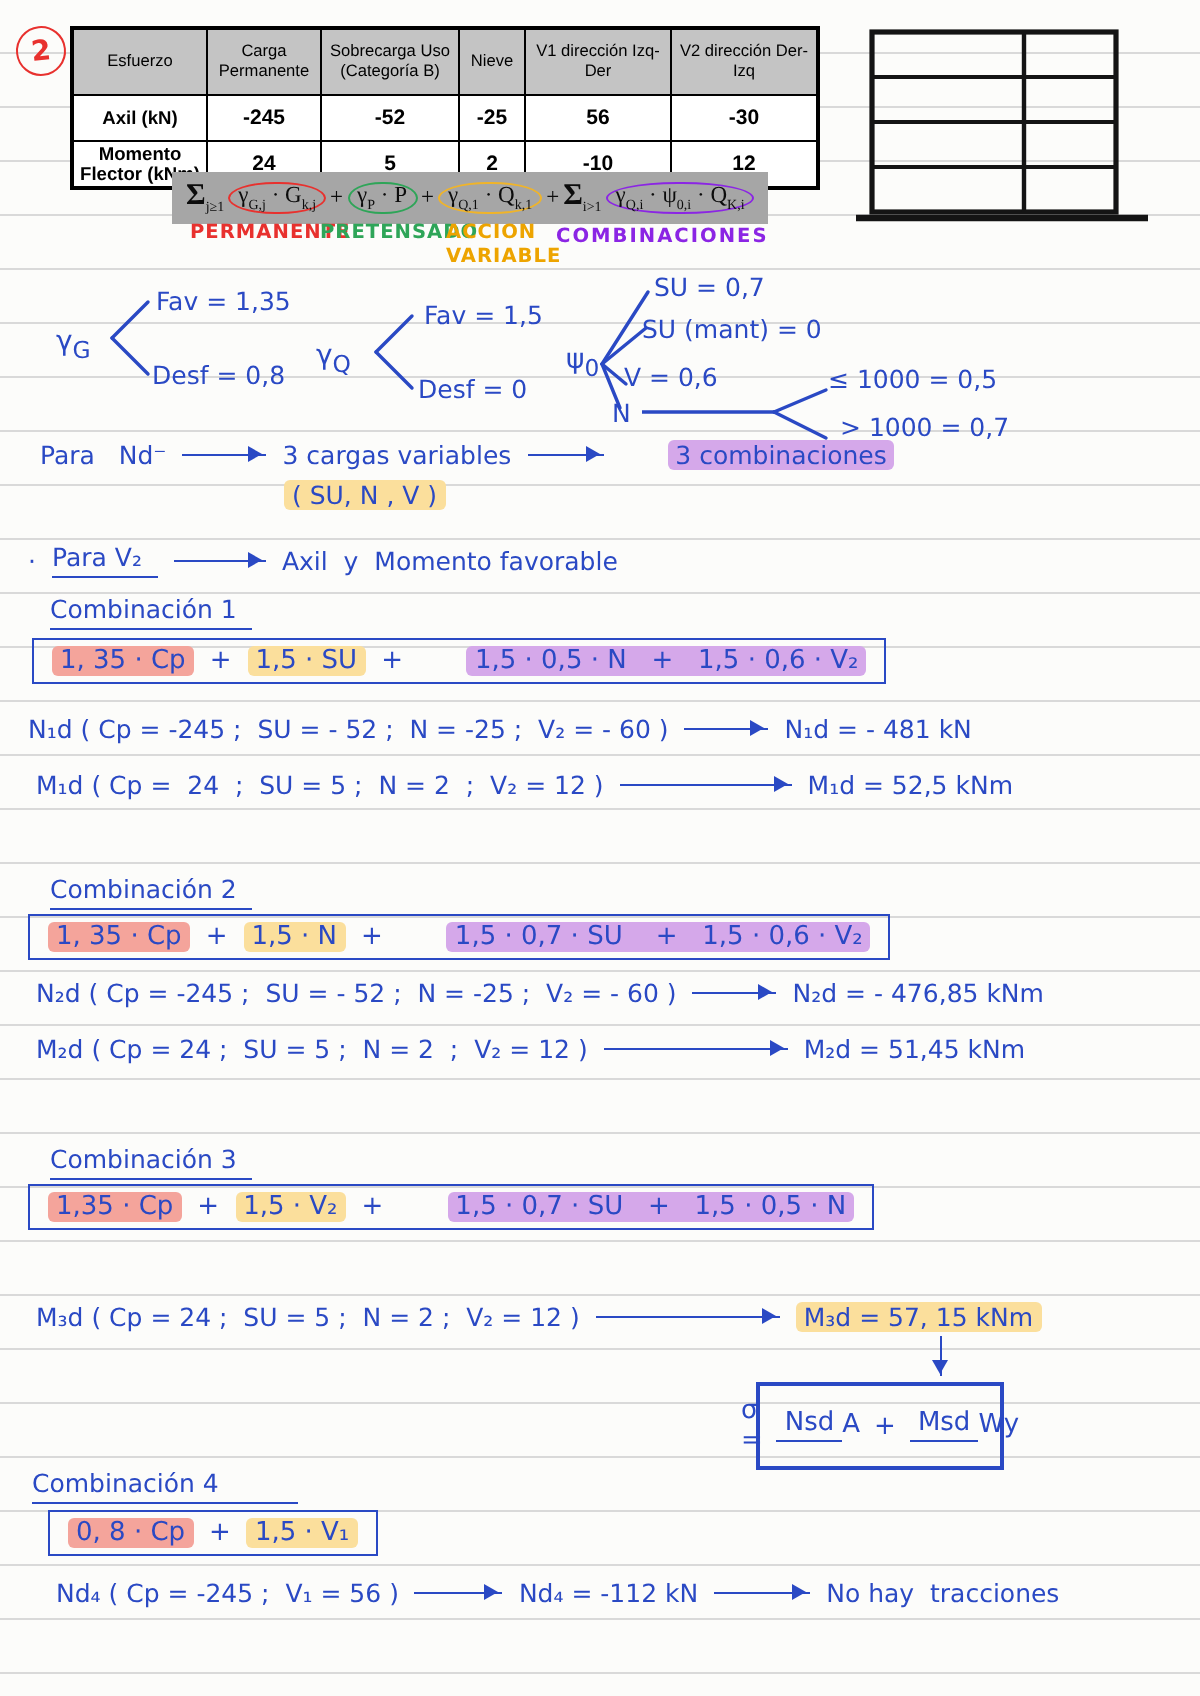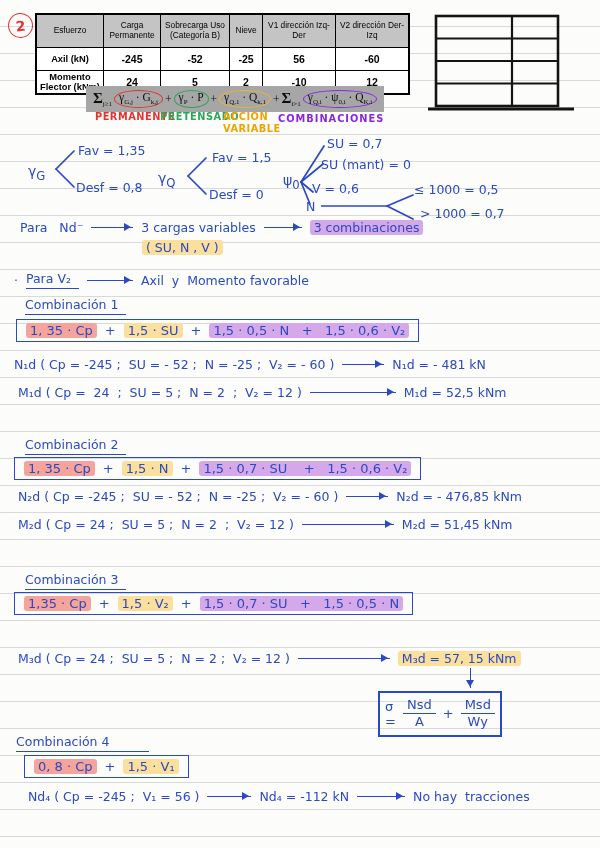--- a/index.html
+++ b/index.html
@@ -56,37 +56,37 @@
   .circ-purple{border:1.8px solid var(--mk-purple);}
   .marker{position:absolute;font-weight:bold;font-size:9.8px;letter-spacing:.5px;white-space:nowrap;}
   
   .hw{color:var(--ink);font-size:12.5px;}
   .line{position:absolute;display:flex;align-items:center;gap:8px;white-space:nowrap;color:var(--ink);font-size:12.5px;}
   .line span{white-space:pre;}
   .pos{position:absolute;white-space:pre;}
   .hl{padding:0 4px;border-radius:3px;}
   .hl-red{background:var(--hl-red);}
   .hl-yellow{background:var(--hl-yellow);}
-  .hl-purple{background:var(--hl-purple);}
+  .hl-purple{background:var(--hl-purple);margin-left:24px;}
   .ul{border-bottom:1.6px solid var(--ink);padding:0 8px 2px 0;}
   .arrow{display:inline-block;height:0;border-top:1.7px solid var(--ink);position:relative;flex:none;}
   .arrow::after{content:"";position:absolute;right:-2px;top:-4.6px;width:0;height:0;border:4px solid transparent;border-left:7px solid var(--ink);}
   .arrow-down{position:absolute;width:0;border-left:1.8px solid var(--ink);}
   .arrow-down::after{content:"";position:absolute;left:-4.9px;bottom:-3px;width:0;height:0;border:4px solid transparent;border-top:7px solid var(--ink);}
   .combo-box{
     position:absolute;display:flex;align-items:center;gap:8px;
     border:1.7px solid var(--ink);padding:3px 9px;color:var(--ink);
     font-size:13px;white-space:nowrap;background:rgba(255,255,255,.0);
   }
   .combo-box span{white-space:pre;}
   .sigma-box{
     position:absolute;display:flex;align-items:center;justify-content:center;gap:7px;
     border:2px solid var(--ink);color:var(--ink);font-size:13px;padding:5px 10px;
   }
-  .frac{display:inline-flex;flex-direction:column;align-items:center;line-height:1.1;}
+  .frac{display:inline-flex;align-items:center;line-height:1.1;}
   .frac .num{border-bottom:1.5px solid var(--ink);padding:0 4px 1px;}
   .frac .den{padding-top:1px;}
   .fgroup{position:absolute;color:var(--ink);font-size:12.5px;}
   .fgroup .sym{position:absolute;font-size:14px;}
   .fgroup .it{position:absolute;white-space:pre;}
   svg.stroke line{stroke:#2a49c4;stroke-width:1.7;stroke-linecap:round;}
 </style>
 </head>
 <body>
 
@@ -103,21 +103,21 @@
       <th style="width:28px">Nieve</th>
       <th style="width:68px">V1 dirección Izq-Der</th>
       <th style="width:68px">V2 dirección Der-Izq</th>
     </tr>
     <tr class="datarow">
       <th class="rowlab">Axil (kN)</th>
       <td>-245</td>
       <td>-52</td>
       <td>-25</td>
       <td>56</td>
-      <td>-60</td>
+      <td>-30</td>
     </tr>
     <tr class="datarow">
       <th class="rowlab">Momento Flector (kNm)</th>
       <td>24</td>
       <td>5</td>
       <td>2</td>
       <td>-10</td>
       <td>12</td>
     </tr>
   </tbody>

